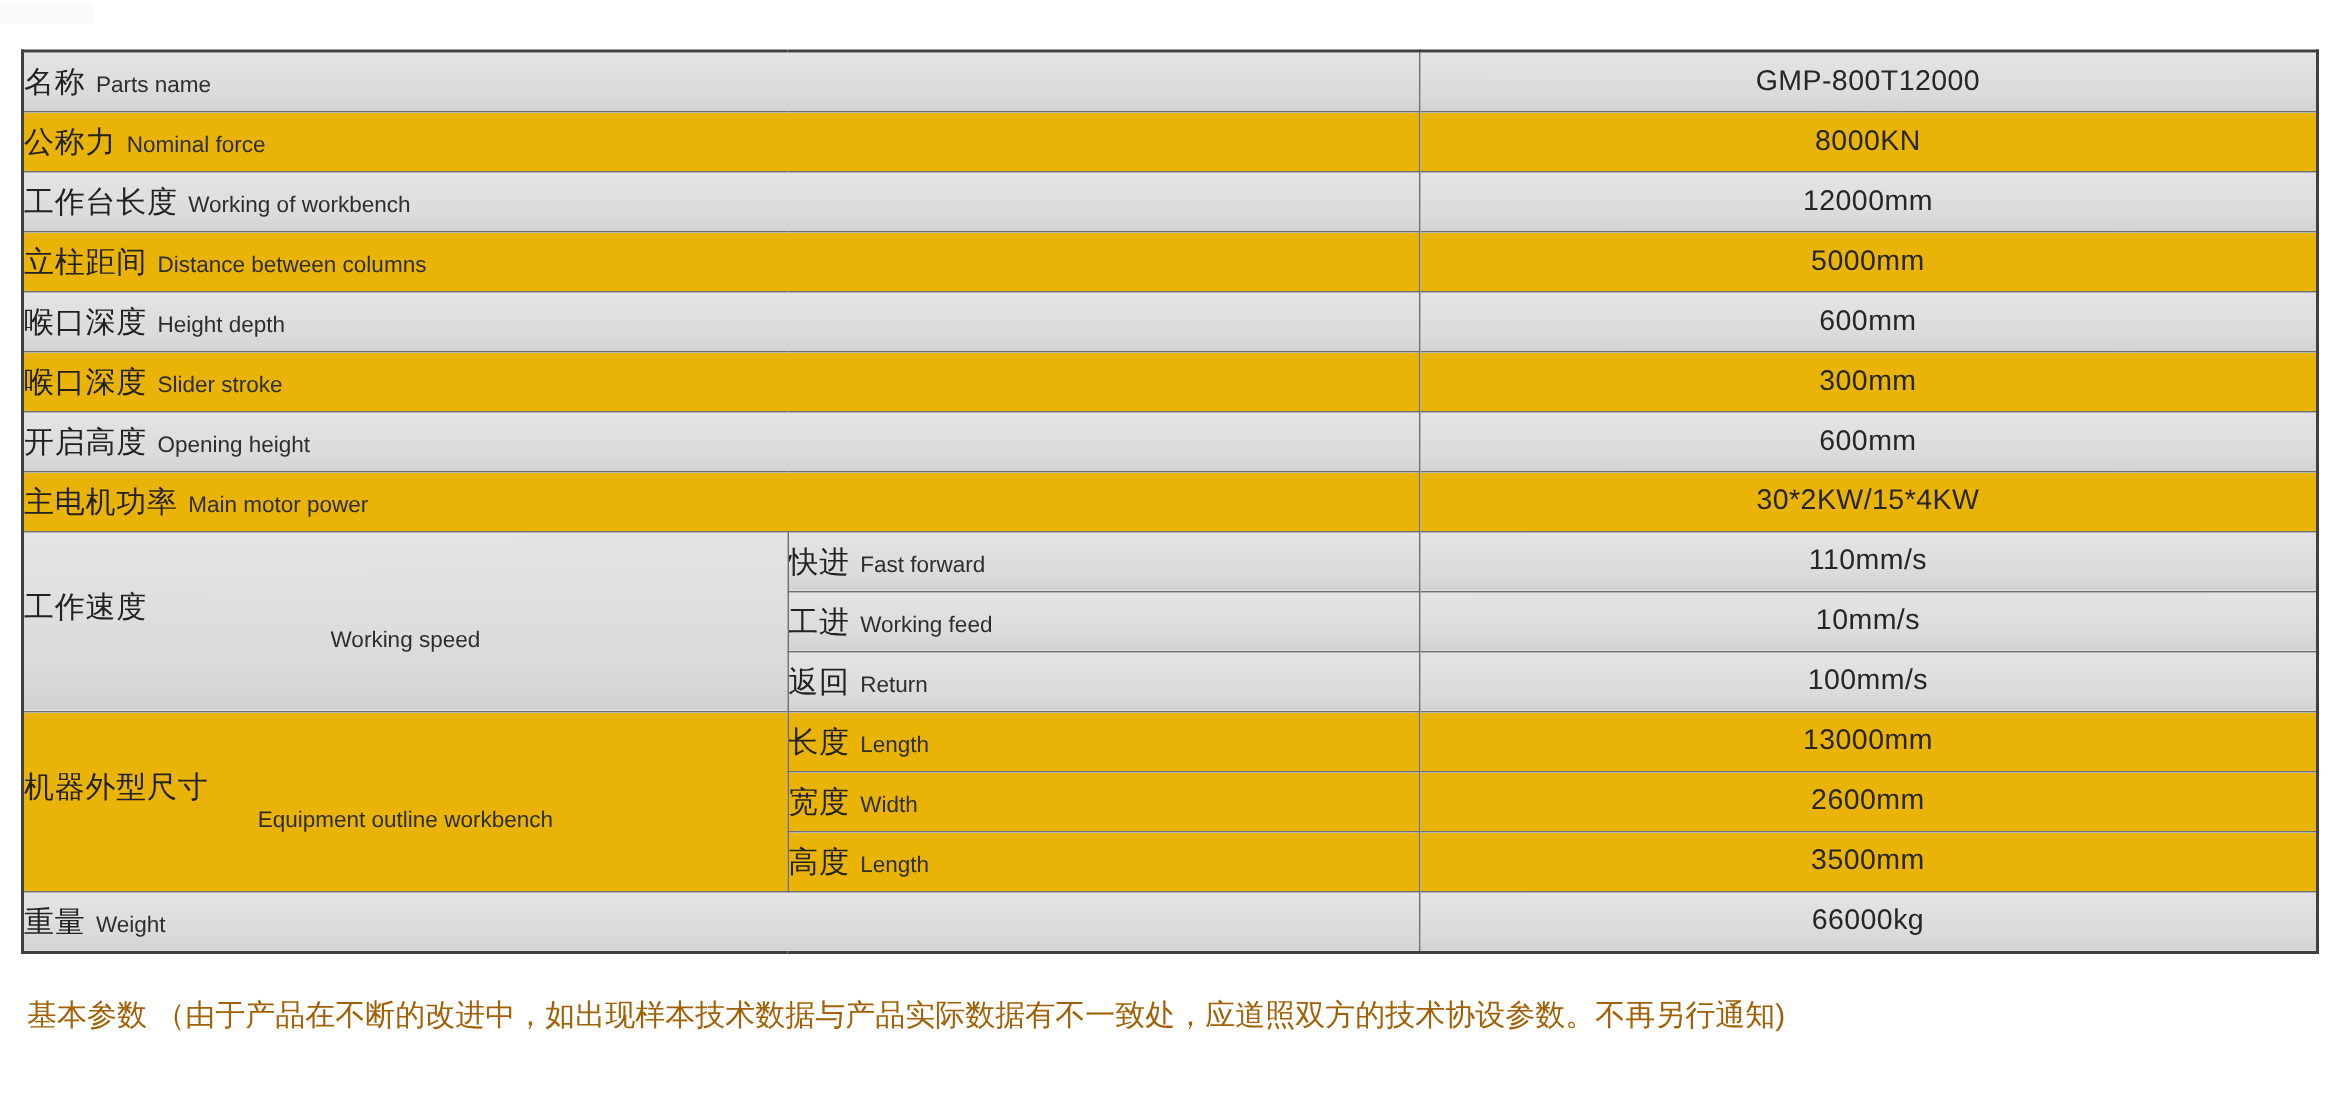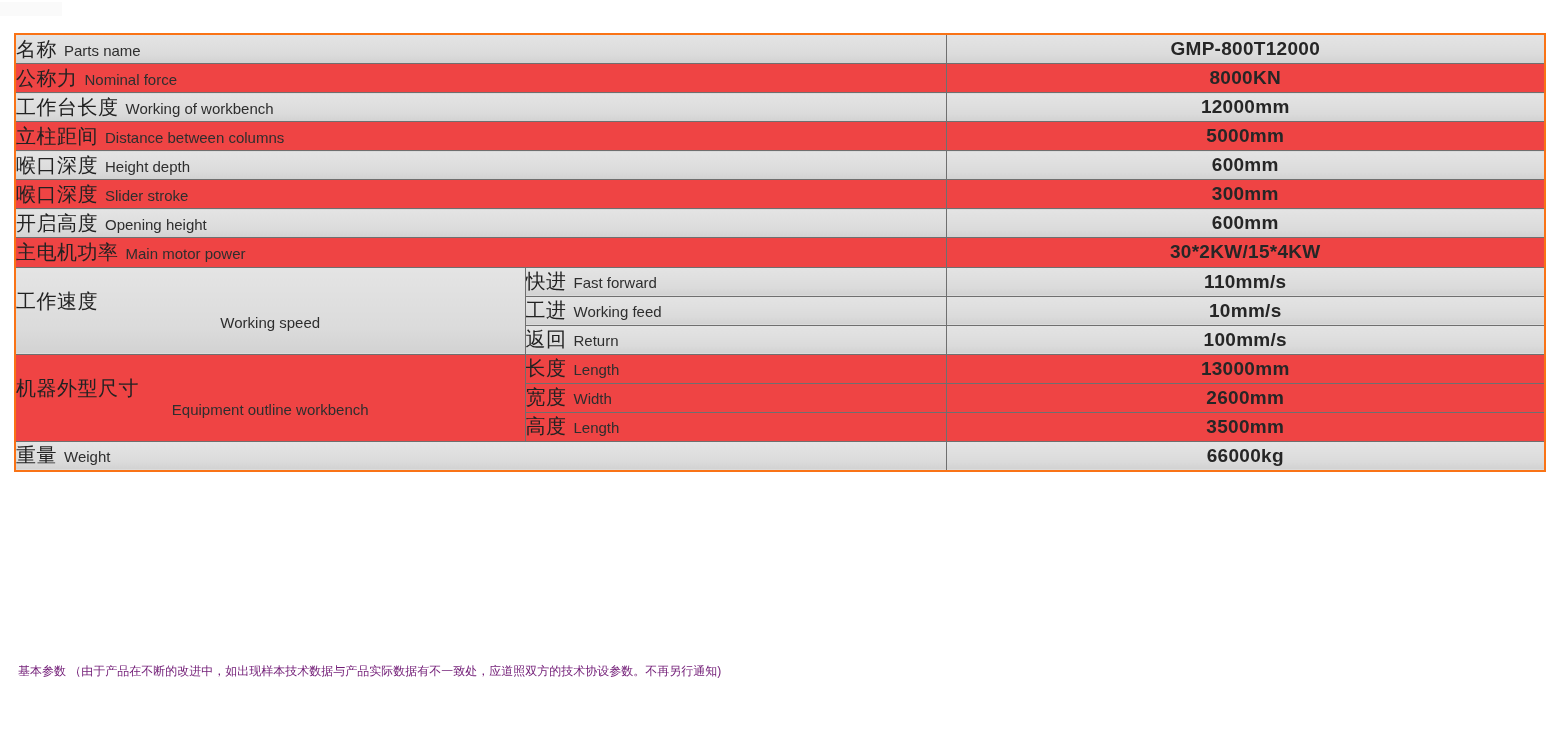--- a/index.html
+++ b/index.html
@@ -10,33 +10,33 @@
     overflow:hidden;
     font-family:"Liberation Sans","DejaVu Sans",sans-serif;
     -webkit-font-smoothing:antialiased;
   }
   .corner-artifact{
     position:absolute;left:0;top:2px;width:62px;height:14px;
     background:#fafafa;
   }
   table.spec{
     position:absolute;left:14px;top:33px;
-    width:1530px;height:439px;
+    width:1530px;height:603px;
     border-collapse:collapse;
     table-layout:fixed;
-    border:2px solid #f97316;
+    border:2px solid #404040;
   }
   table.spec td{
     border:1px solid #6f6f6f;
     padding:0;
     vertical-align:middle;
     overflow:hidden;
   }
   tr.gray td{background:linear-gradient(180deg,#e4e4e4 0%,#dbdbdb 70%,#d2d2d2 100%);}
-  tr.white td{background:#ef4444;}
+  tr.white td{background:#eab308;}
   
   td.label-cell, td.sublabel-cell{
     padding-left:11px;
     text-align:left;
     white-space:nowrap;
   }
   .zh{
     font-size:20px;
     color:#222222;
     letter-spacing:0.5px;
@@ -46,26 +46,25 @@
     color:#2e2e2e;
     margin-left:7px;
   }
   td.label-cell.merged .zh{display:block;line-height:24px;}
   td.label-cell.merged .en{display:block;line-height:19px;margin-left:0;text-align:center;}
   td.value-cell{
     text-align:center;
     font-size:19px;
     color:#262626;
     letter-spacing:0.3px;
-    font-weight:bold;
   }
   .footer-note{
     position:absolute;left:18px;top:663px;
-    font-size:12px;
-    color:#701a75;
+    font-size:20px;
+    color:#a16207;
     white-space:nowrap;
   }
 </style>
 </head>
 <body>
 
 <div class="corner-artifact"></div>
 
 <table class="spec">
   <colgroup>

